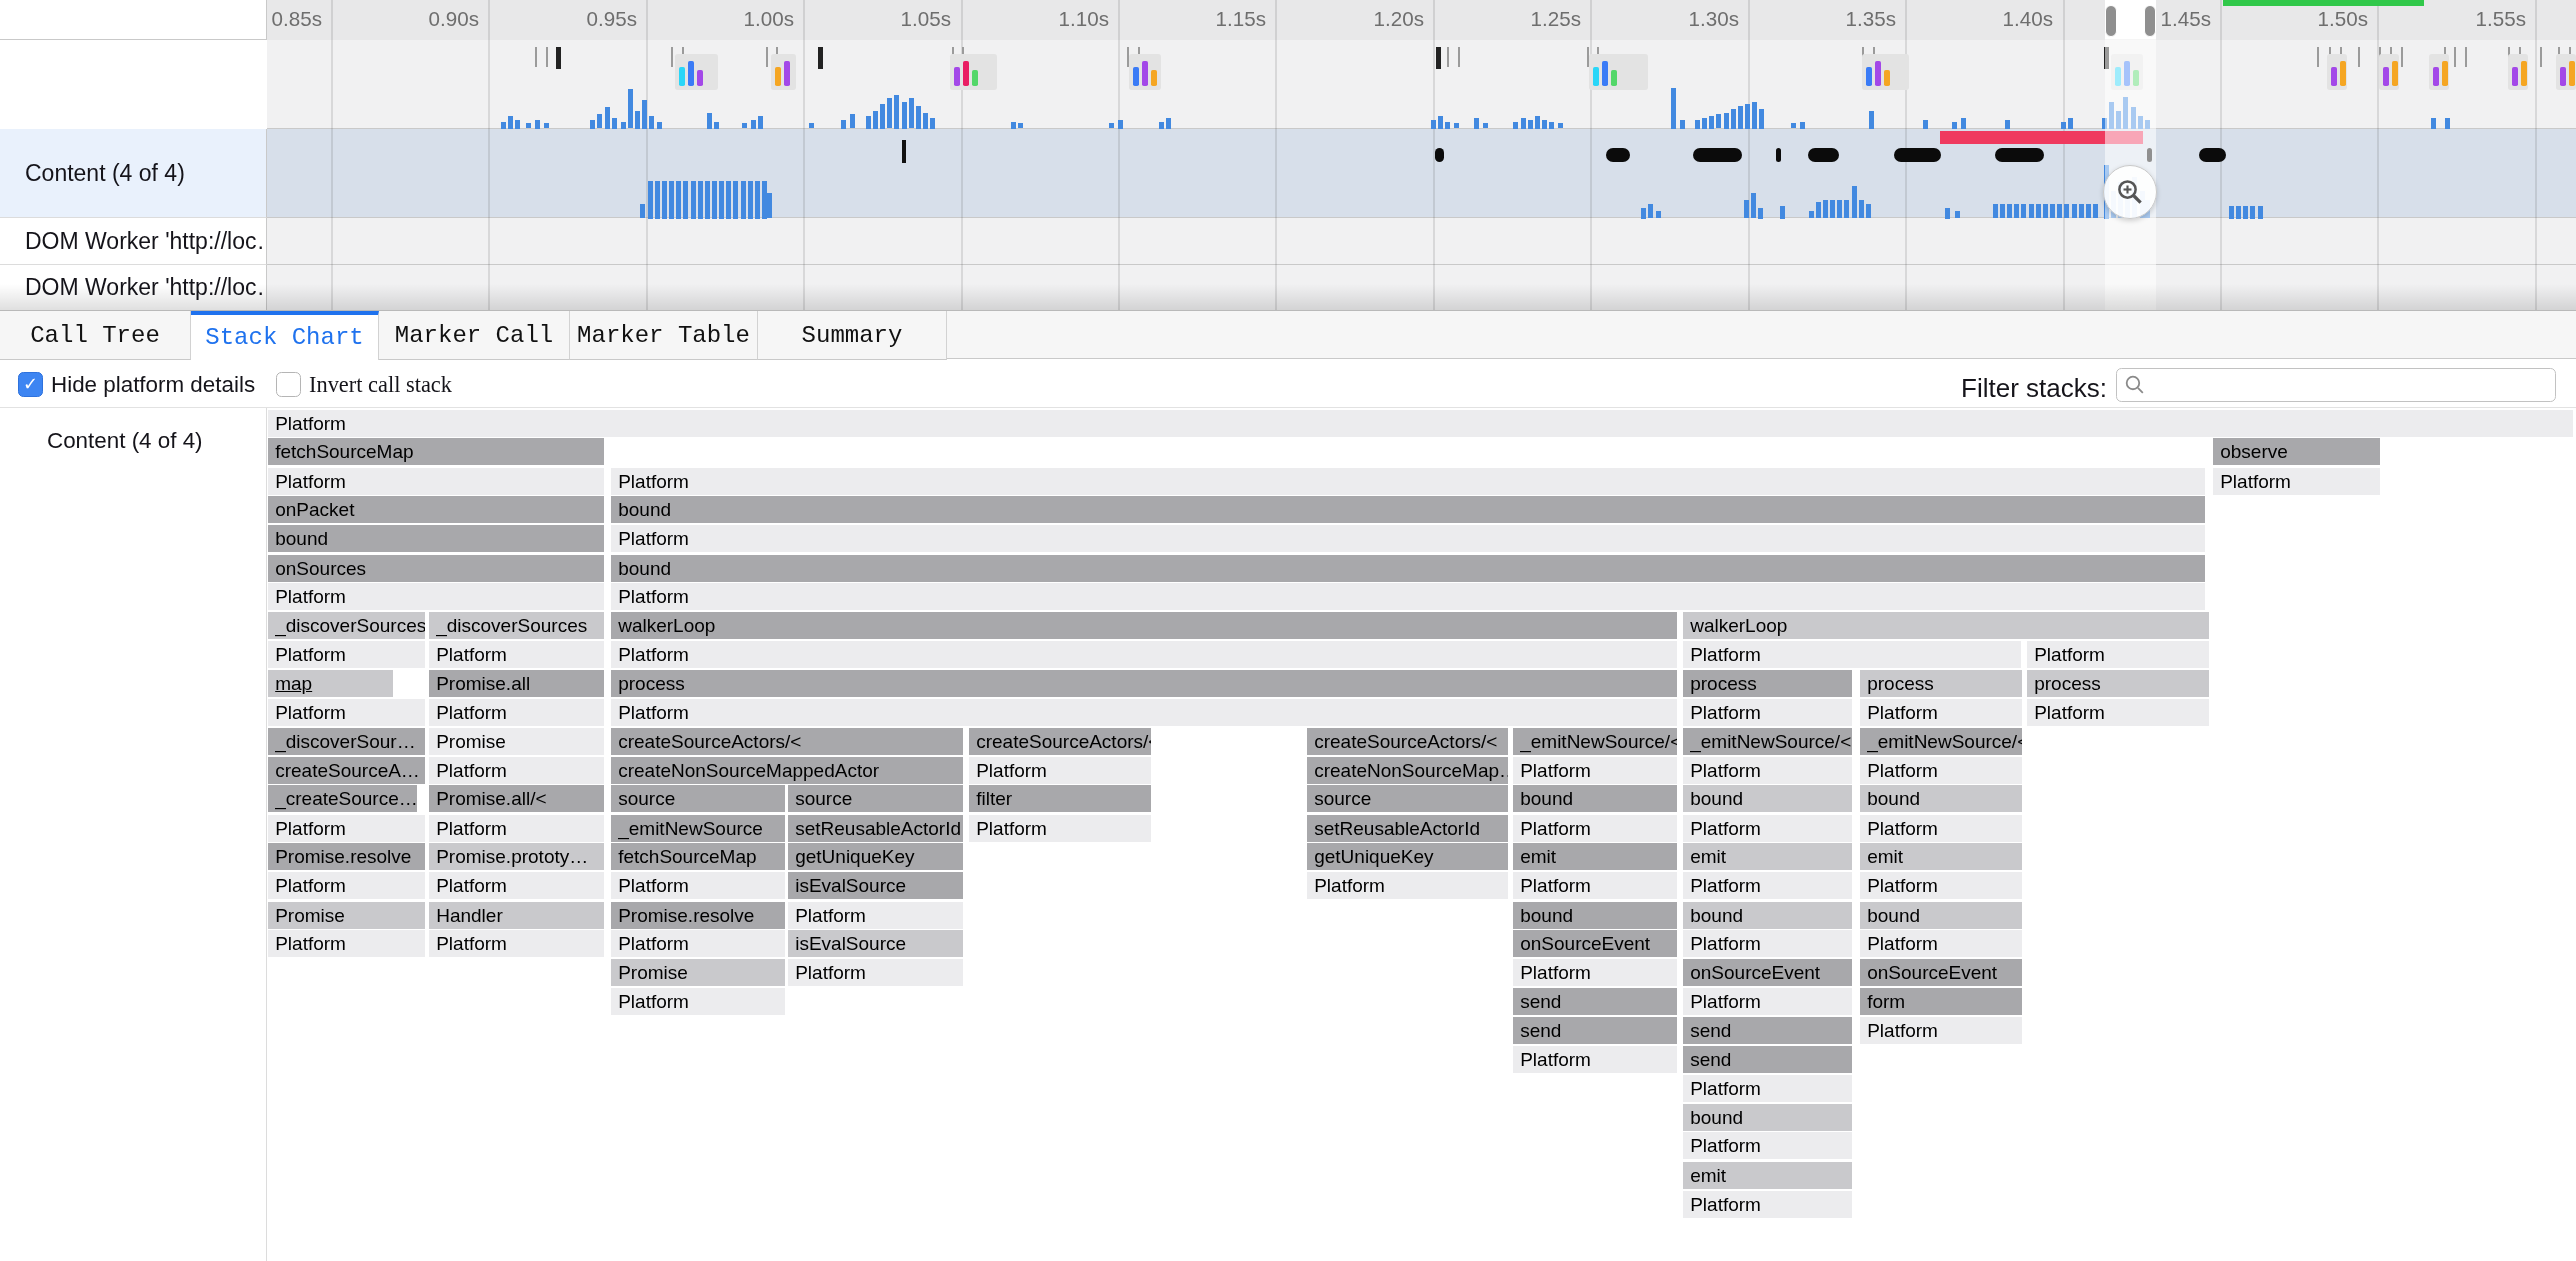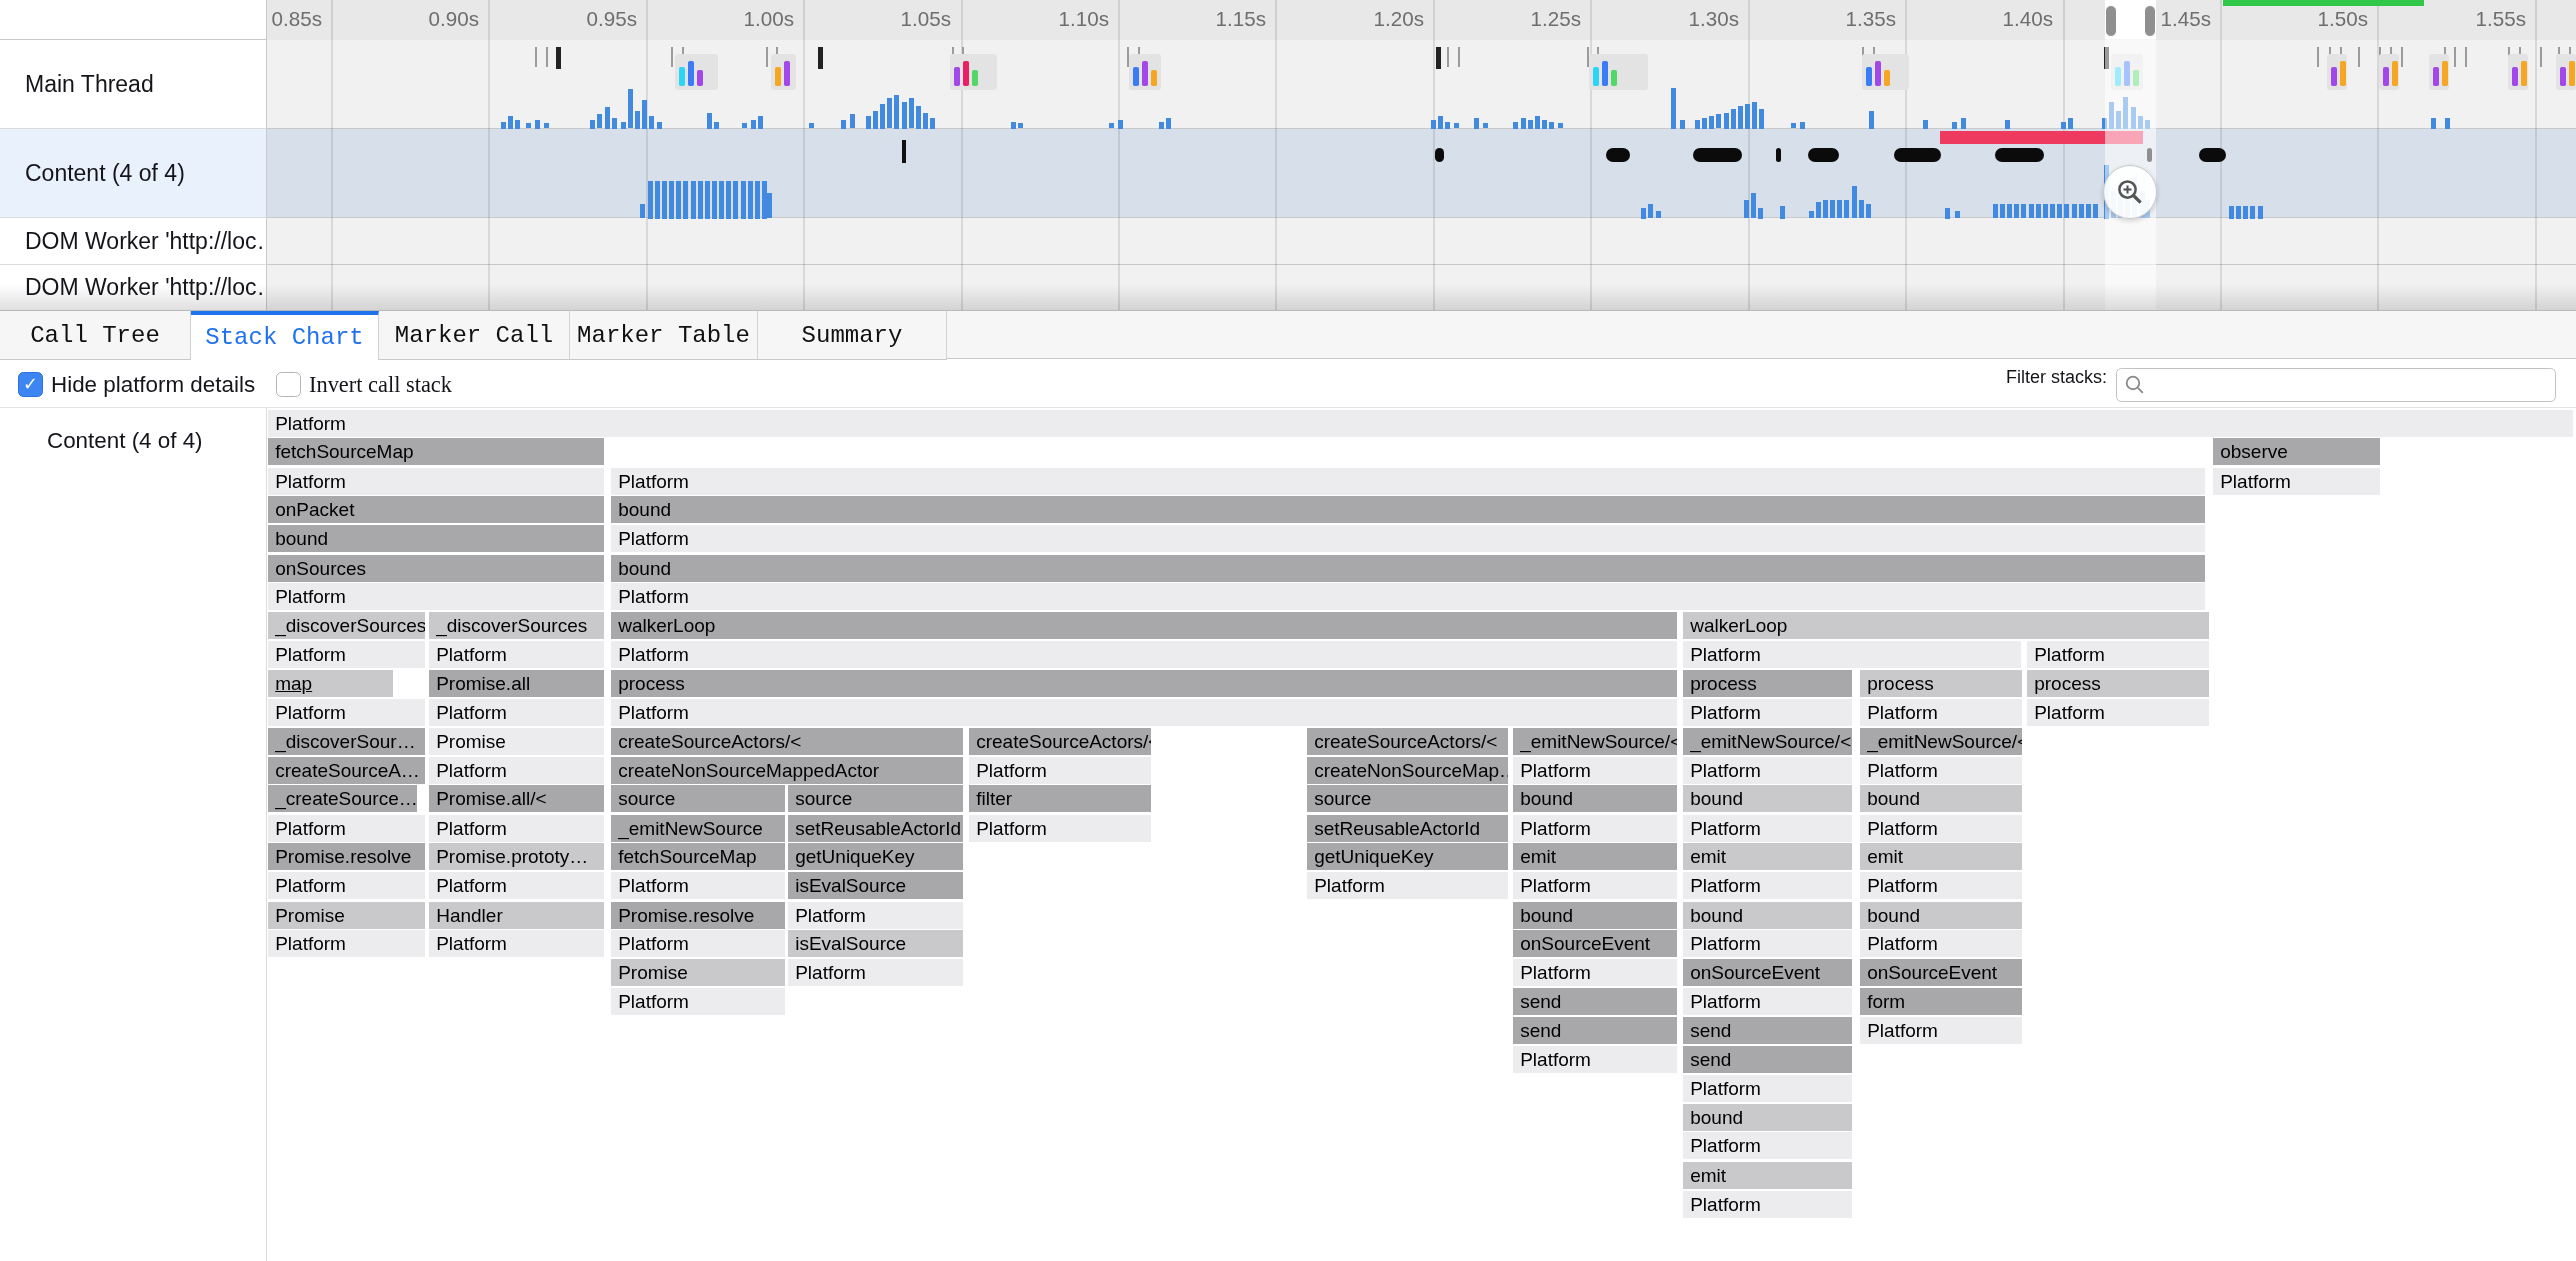--- a/index.html
+++ b/index.html
@@ -49,21 +49,21 @@
   .tab:nth-child(5){width:189px;}
   .tab.active{background:#fff;border-top:4.5px solid #1f72ee;border-bottom:none;color:#1f72ee;}
   .tab-filler{flex:1;border-bottom:1.8px solid #c9c9c9;box-sizing:border-box;}
 
   
   #toolbar{position:absolute;left:0;top:360px;width:2576px;height:48px;background:#fff;border-bottom:1.8px solid #e2e2e2;box-sizing:border-box;}
   .cb{top:11.6px;width:25px;height:25px;border-radius:5.4px;box-sizing:border-box;}
   .cb.checked{background:#3d85f2;border:1.8px solid #2e72dd;color:#fff;font-size:18px;display:flex;align-items:center;justify-content:center;}
   .cb.unchecked{background:#fff;border:1.8px solid #b5b5b5;}
   .cb-label{top:11.6px;font-size:22.4px;color:#15141a;line-height:25px;}
-  .filter-label{top:4px;width:179px;text-align:right;font-size:18px;color:#15141a;line-height:27px;}
+  .filter-label{top:15px;width:179px;text-align:right;font-size:26px;color:#15141a;line-height:27px;}
   .filter-wrap{top:8px;left:2116px;width:440px;height:34px;border:1.8px solid #c2c2c2;border-radius:5.4px;background:#fff;box-sizing:border-box;display:flex;align-items:center;padding-left:7.2px;}
   .filter-wrap input{border:none;outline:none;flex:1;height:27px;font-size:21.5px;font-family:"Liberation Sans",sans-serif;background:transparent;padding:0 5.4px;}
 
   
   #stackpanel{position:absolute;left:0;top:408px;width:2576px;height:853px;background:#fff;}
   .sidebar{left:0;top:0;width:267px;height:853px;border-right:1.8px solid #dcdcdc;box-sizing:border-box;background:#fff;}
   .sidebar-label{position:absolute;left:47px;top:19.7px;font-size:22.4px;color:#15141a;white-space:nowrap;}
   .frame{position:absolute;height:27px;box-sizing:border-box;font-size:19px;line-height:27px;color:#000;padding-left:7.2px;white-space:nowrap;overflow:hidden;cursor:default;}
 </style>
 </head>
@@ -352,23 +352,20 @@
         <div class="abs jank" style="left: 1894px; width: 47px; background: rgb(11, 11, 11);"></div>
         <div class="abs jank" style="left: 1995px; width: 49px; background: rgb(11, 11, 11);"></div>
         <div class="abs jank" style="left: 2147px; width: 5.4px; background: rgb(11, 11, 11);"></div>
         <div class="abs jank" style="left: 2199px; width: 27px; background: rgb(11, 11, 11);"></div>
         <div class="abs red-bar" style="left: 1940px; width: 203px; background: rgb(239, 58, 95);"></div>
         <div class="abs green-bar" style="left: 2223px; width: 201px; background: rgb(49, 200, 74);"></div>
         <div class="abs ct-tick" style="left: 902px;"></div>
       </div>
 
     <div class="abs label-cell lc-ruler" style="border-bottom-color:#c9c9c9;"></div>
-    <div class="abs label-cell lc-main">
-        <span>Main Thread</span>
-      </div>
     <div class="abs label-cell lc-content">
         <span>Content (4 of 4)</span>
       </div>
     <div class="abs label-cell lc-dom1">
         <span>DOM Worker 'http://loc…</span>
       </div>
     <div class="abs label-cell lc-dom2">
         <span>DOM Worker 'http://loc…</span>
       </div>
 

